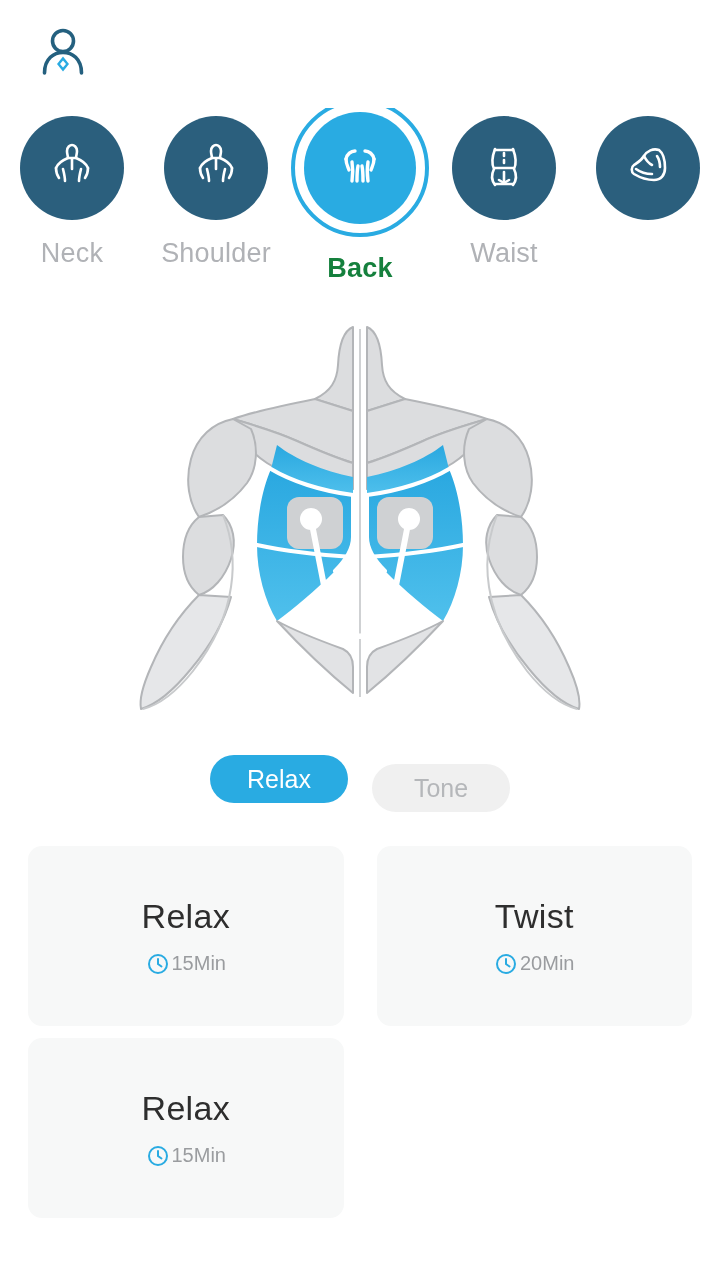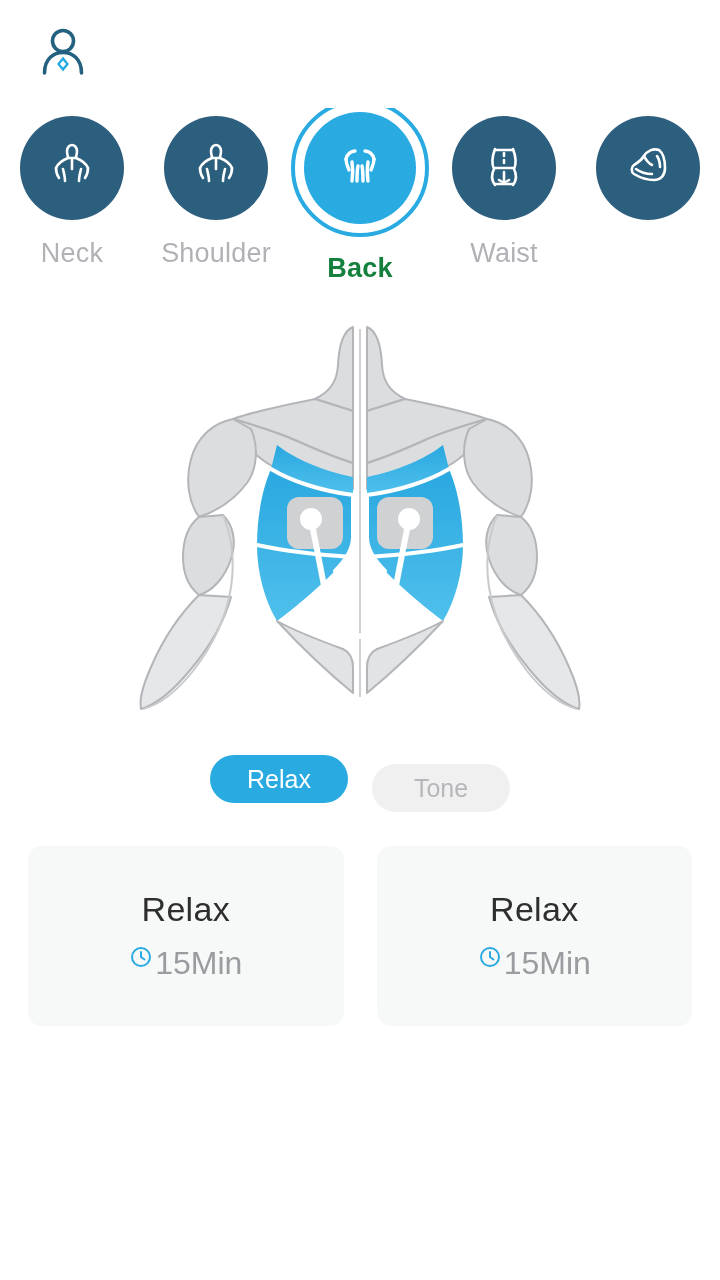--- a/index.html
+++ b/index.html
@@ -124,21 +124,21 @@
   .card-title {
     font-size:34px;
     color:#2e2e2e;
     letter-spacing:0.3px;
   }
   .card-duration {
     margin-top:16px;
     display:flex;
     align-items:flex-start;
     gap:2px;
-    font-size:32px;
+    font-size:20px;
     color:#9a9c9f;
   }
   .clock { flex:0 0 auto; display:block; }
 </style>
 </head>
 <body>
 
 <div class="header">
   <div class="avatar-btn">
     <span>
@@ -334,20 +334,32 @@
         <svg class="clock" width="24" height="24" viewBox="0 0 24 24">
           <circle cx="12" cy="12" r="9" fill="none" stroke="#29abe2" stroke-width="2"></circle>
           <path d="M12 7 L12 12 L15.5 14.5" fill="none" stroke="#29abe2" stroke-width="2" stroke-linecap="round"></path>
         </svg>
       </span>
       <span>15Min</span>
     </div>
   </div>
 
 
+  <div class="card">
+    <div class="card-title">Twist</div>
+    <div class="card-duration">
+      <span>
+        <svg class="clock" width="24" height="24" viewBox="0 0 24 24">
+          <circle cx="12" cy="12" r="9" fill="none" stroke="#29abe2" stroke-width="2"></circle>
+          <path d="M12 7 L12 12 L15.5 14.5" fill="none" stroke="#29abe2" stroke-width="2" stroke-linecap="round"></path>
+        </svg>
+      </span>
+      <span>20Min</span>
+    </div>
+  </div>
 
   <div class="card">
     <div class="card-title">Relax</div>
     <div class="card-duration">
       <span>
         <svg class="clock" width="24" height="24" viewBox="0 0 24 24">
           <circle cx="12" cy="12" r="9" fill="none" stroke="#29abe2" stroke-width="2"></circle>
           <path d="M12 7 L12 12 L15.5 14.5" fill="none" stroke="#29abe2" stroke-width="2" stroke-linecap="round"></path>
         </svg>
       </span>

